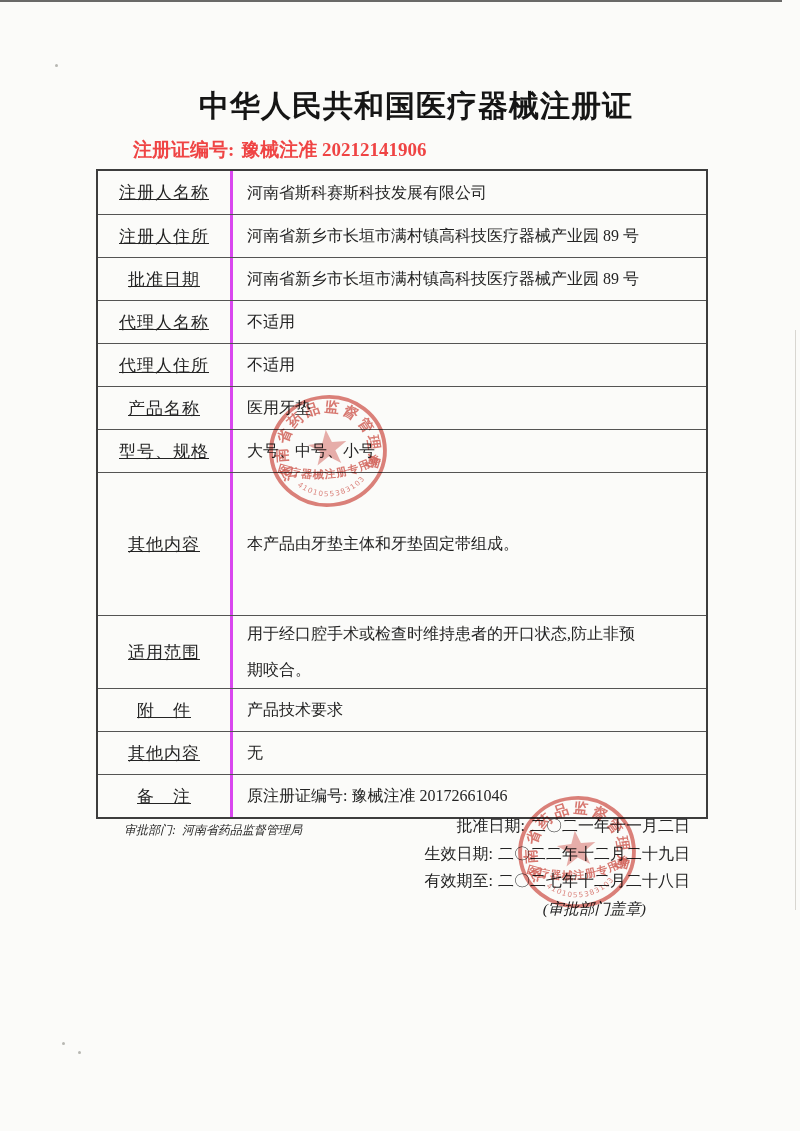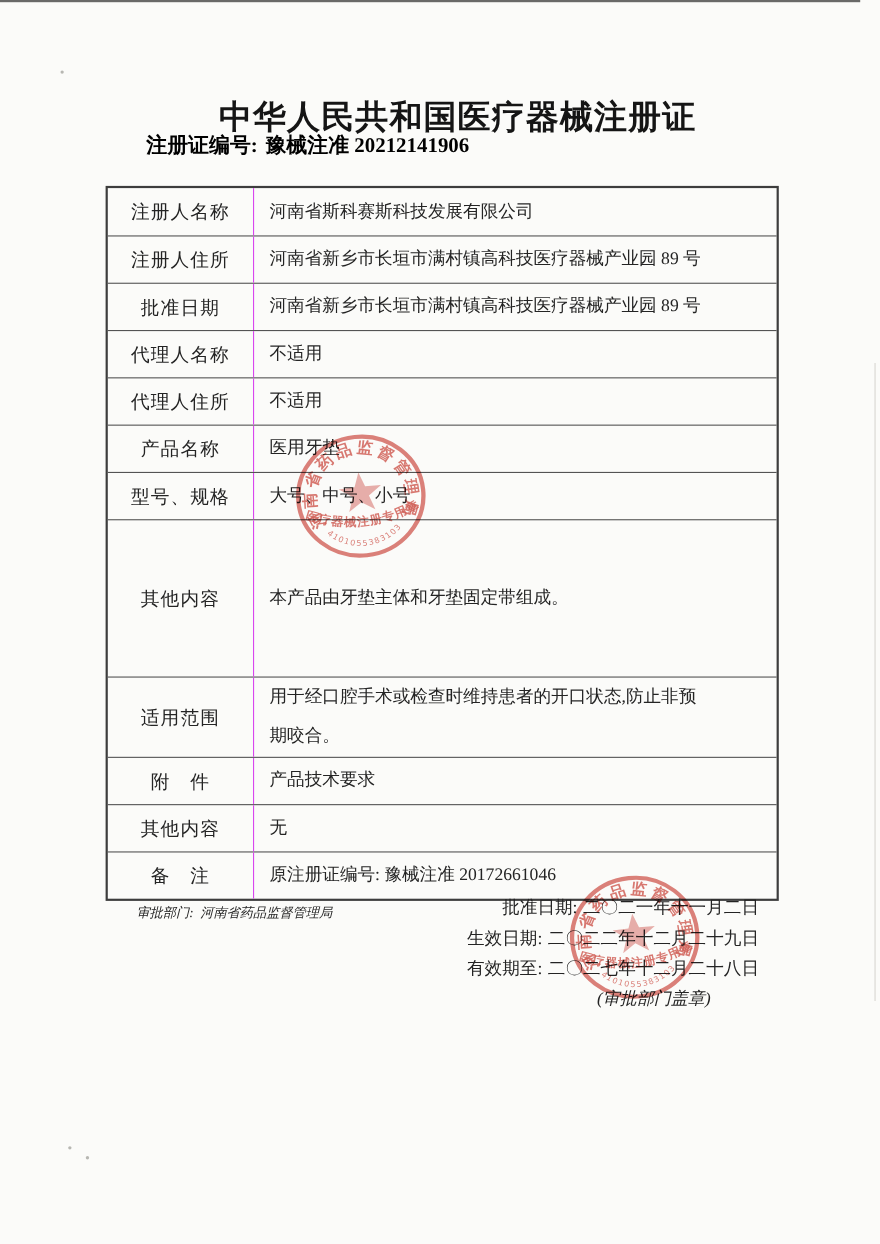--- a/index.html
+++ b/index.html
@@ -15,40 +15,40 @@
   
   .scan-top-line{position:absolute;top:0;left:0;width:782px;height:2px;background:#2b2b2b;opacity:.7;}
   .scan-right-line{position:absolute;right:4px;top:330px;width:1px;height:580px;background:#d8d6d1;}
   .speck{position:absolute;width:3px;height:3px;border-radius:50%;background:#9a9a94;opacity:.7;}
 
   .doc-title{
     position:absolute;top:86px;left:16px;width:100%;
     text-align:center;font-size:30px;font-weight:bold;letter-spacing:1px;color:#151515;
   }
   .cert-no-line{
-    position:absolute;top:119px;left:133px;font-size:19px;font-weight:600;color:#000000;
+    position:absolute;top:137px;left:133px;font-size:19px;font-weight:600;color:#ef4444;
   }
   .cert-no-line .val{margin-left:7px;}
 
   .reg-table{
     position:absolute;left:96px;top:169px;width:612px;
     border:2px solid #3d3d3d;
     box-sizing:border-box;
     background:transparent;
   }
   .t-row{display:flex;box-sizing:border-box;}
   .t-row + .t-row{border-top:1px solid #545454;}
   .h-std{height:43px;}
   .h-tall{height:143px;}
   .h-med{height:73px;}
   .cell-label{
     width:132px;flex:0 0 132px;
-    border-right:1px solid #d946ef;
+    border-right:3px solid #d946ef;
     display:flex;align-items:center;justify-content:center;
-    font-size:17px;letter-spacing:1px;text-align:center;
+    font-size:17px;letter-spacing:1px;text-align:center;text-decoration:underline;
   }
   .cell-value{
     flex:1;display:flex;align-items:center;
     padding:0 8px 0 14px;font-size:16px;
     white-space:pre-line;line-height:36px;
   }
 
   .footer-dept{position:absolute;left:124px;top:822px;font-size:12px;font-style:italic;}
   .footer-dept .val{margin-left:6px;}
   .footer-dates{

